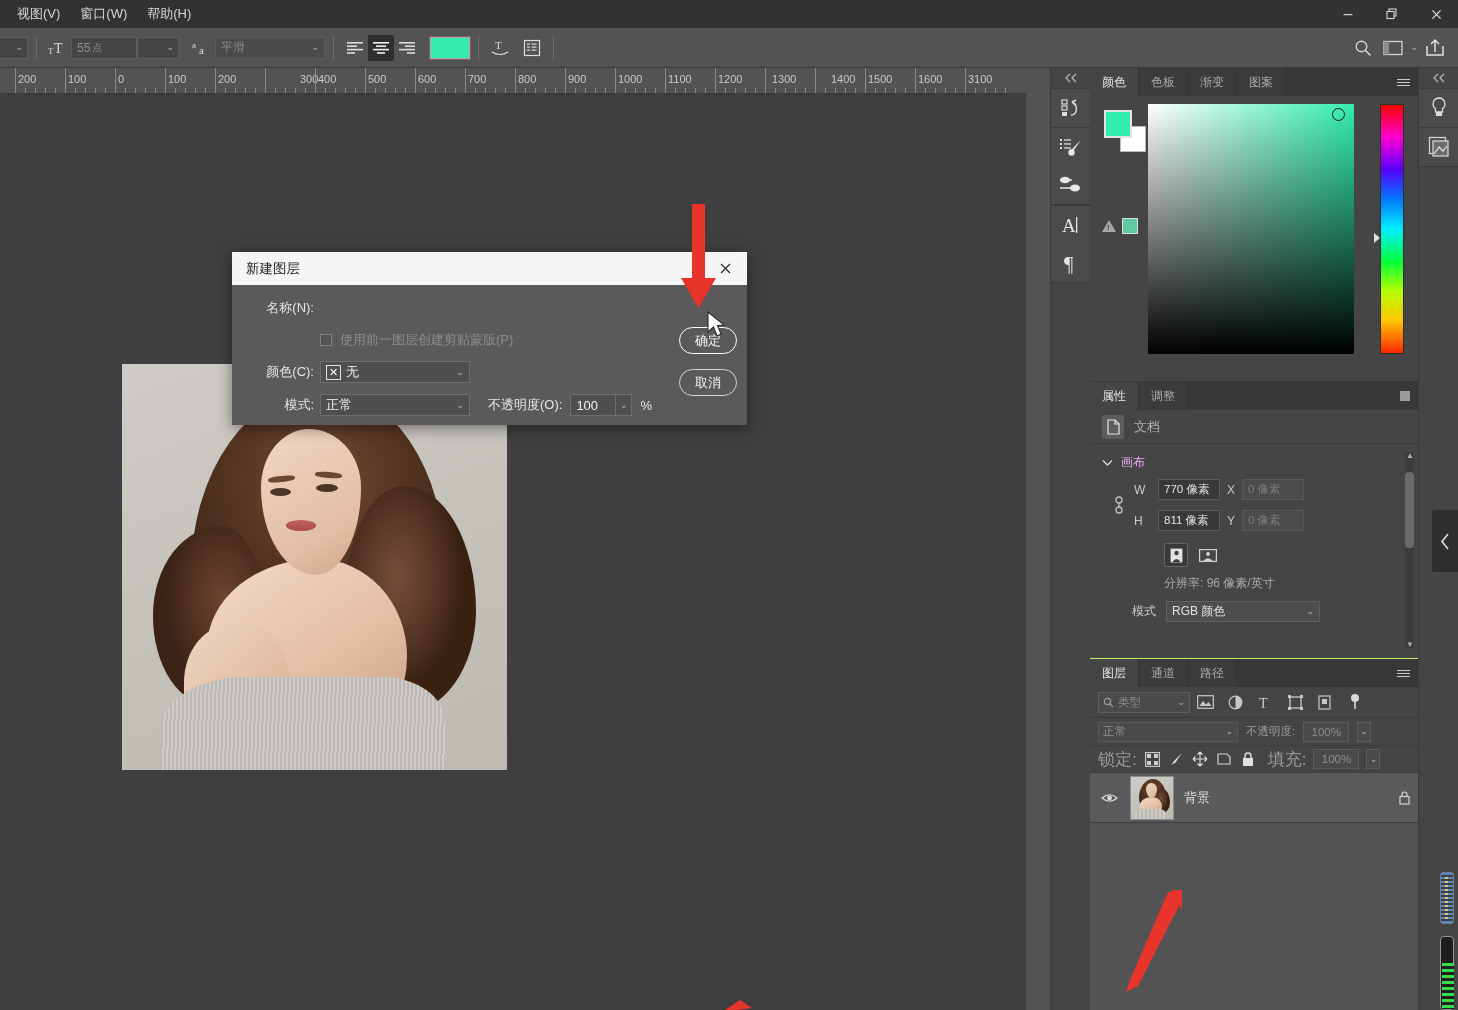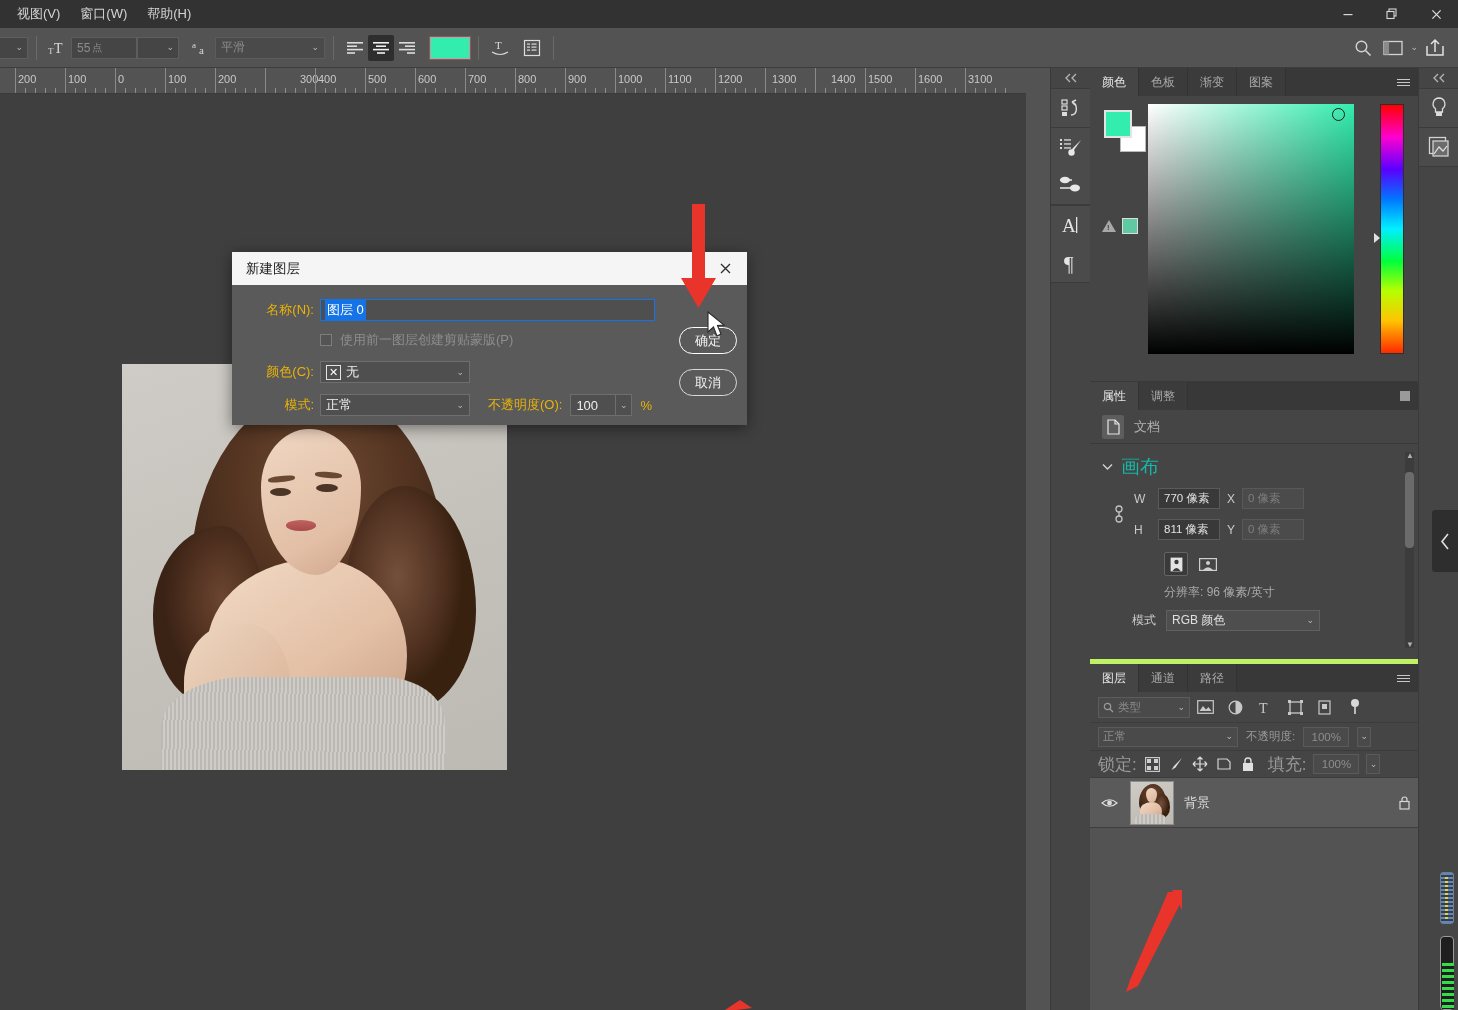--- a/index.html
+++ b/index.html
@@ -221,21 +221,21 @@
     display:flex; align-items:center; gap:10px; height:34px; padding:0 12px;
     border-bottom:1px solid #3a3a3a;
   }
   .doc-icon {
     width:22px;height:24px;background:#5d5d5d;border-radius:2px;
     display:flex;align-items:center;justify-content:center;
   }
   .prop-head .lbl { color:#b0b0b0; font-size:13px; }
   .prop-body { position: relative; padding: 10px 0 6px 0; }
   .sect-head { display:flex; align-items:center; gap:8px; padding:0 12px 8px 12px; }
-  .sect-head .t { font-size:19px; color:#14b8a6; }
+  .sect-head .t { font-size:12px; color:#f0abfc; }
   .grid-wh { display:grid; grid-template-columns: 30px 24px 62px 22px 62px; row-gap:10px; align-items:center; padding-left:14px;}
   .link-ico { grid-row: span 2; display:flex; align-items:center; justify-content:center; color:#c3c3c3; }
   .flbl { font-size:12px; color:#c9c9c9; }
   .fbox {
     height:21px; background:#393939; border:1px solid #5a5a5a;
     display:flex; align-items:center; padding-left:5px; font-size:11.5px; color:#e2e2e2;
   }
   .fbox.muted { background:#4b4b4b; border-color:#585858; color:#7e7e7e; }
   .orient-row { display:flex; gap:8px; padding:12px 0 8px 74px; }
   .orient-btn {
@@ -333,21 +333,21 @@
   .dlg-title {
     height:33px; background:#f5f5f5; display:flex; align-items:center;
     padding-left:14px; color:#1f1f1f; font-size:13.5px; position:relative;
   }
   .dlg-close {
     position:absolute; right:4px; top:0; width:36px; height:33px;
     display:flex;align-items:center;justify-content:center; color:#2a2a2a; font-size:16px;
   }
   .dlg-body { position:relative; height:140px; }
   .dlg-row { position:absolute; display:flex; align-items:center; }
-  .dlg-lbl { font-size:13px; color:#eab308; text-align:right; }
+  .dlg-lbl { font-size:13px; color:#e5e5e5; text-align:right; }
   .nameinput {
     width:335px; height:22px; background:#4f4f4f; border:1px solid #1473e6;
     display:flex; align-items:center; padding:0 4px;
   }
   .sel-text { background:#1473e6; color:#fff; font-size:13px; padding:1px 2px; }
   .chk {
     width:12px;height:12px;border:1px solid #7e7e7e;background:#545454;
   }
   .dlg-disabled { color:#8d8d8d; font-size:13px; }
   .dlg-select {
@@ -838,21 +838,21 @@
         </div>
 
         <div class="prop-scroll">
           <span class="ar" style="top:-1px;">▲</span>
           <div class="thumb"></div>
           <span class="ar" style="bottom:-1px;">▼</span>
         </div>
       </div>
     </div>
 
-    <div class="panel" style="border-top:5px solid #bef264; margin-top:22px;">
+    <div class="panel" style="border-top:1px solid #bef264; margin-top:30px;">
       <div class="panel-tabs">
         <div class="ptab active">图层</div>
         <div class="ptab">通道</div>
         <div class="ptab">路径</div>
         <div class="panel-menu">
           <span class="hamb">
               <i></i>
               <i></i>
               <i></i>
             </span>
@@ -1034,23 +1034,20 @@
         <svg width="13" height="13" viewBox="0 0 13 13">
           <path d="M2 2 L11 11 M11 2 L2 11" stroke="#2c2c2c" stroke-width="1.3"></path>
         </svg>
       </span>
     </div>
 
     <div class="dlg-body">
 
       <div class="dlg-row" style="left:0; top:14px; width:438px;">
         <span class="dlg-lbl" style="width:82px">名称(N):</span>
-        <div class="nameinput" style="margin-left:6px;">
-          <span class="sel-text">图层 0</span>
-        </div>
       </div>
 
       <div class="dlg-row" style="left:88px; top:46px;">
         <span class="chk"></span>
         <span class="dlg-disabled" style="margin-left:8px;">使用前一图层创建剪贴蒙版(P)</span>
       </div>
 
       <div class="dlg-row" style="left:0; top:76px;">
         <span class="dlg-lbl" style="width:82px">颜色(C):</span>
         <div class="dlg-select" style="width:150px; margin-left:6px;">

